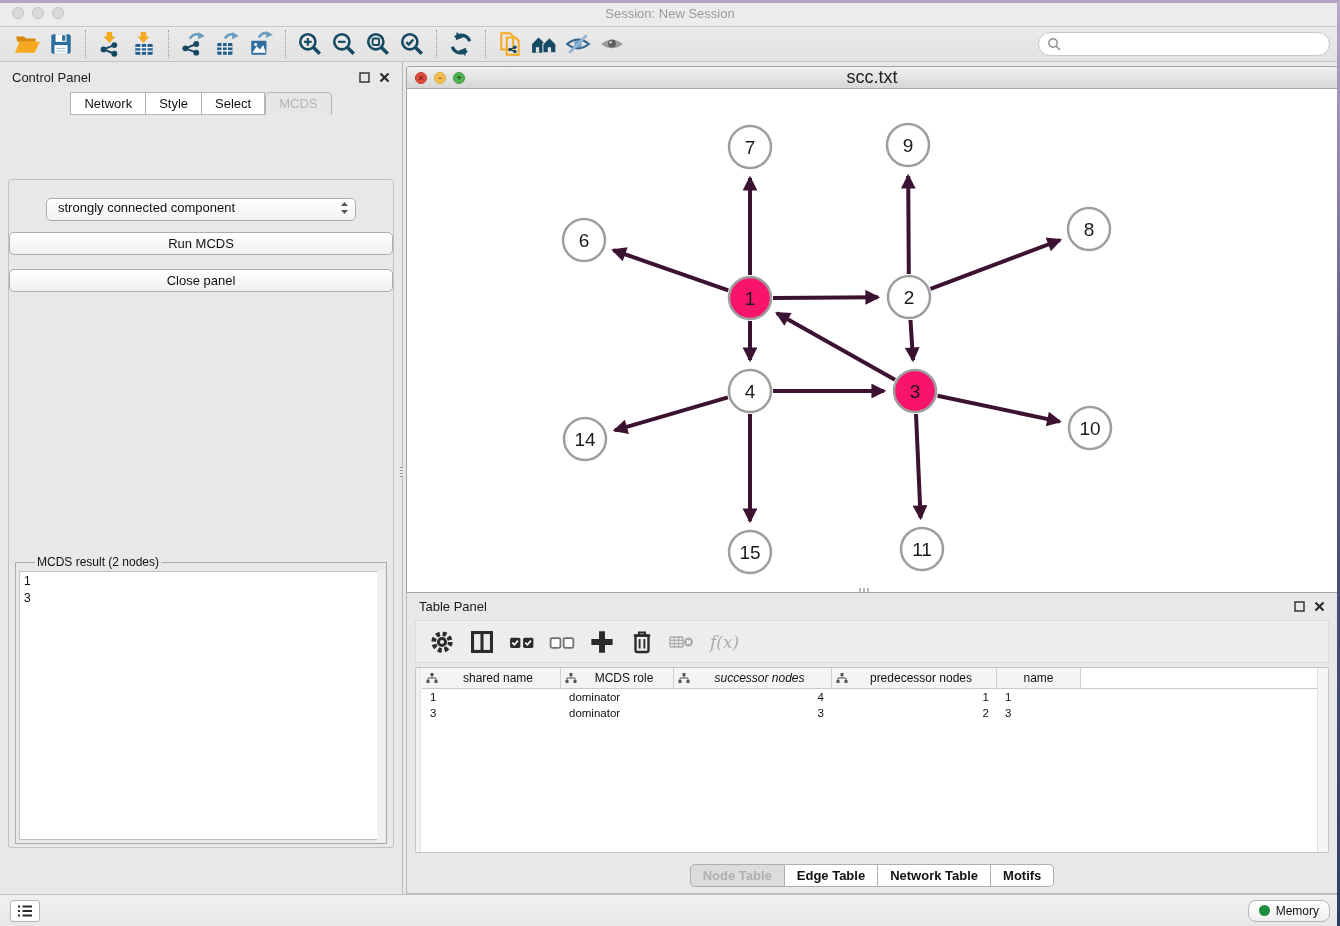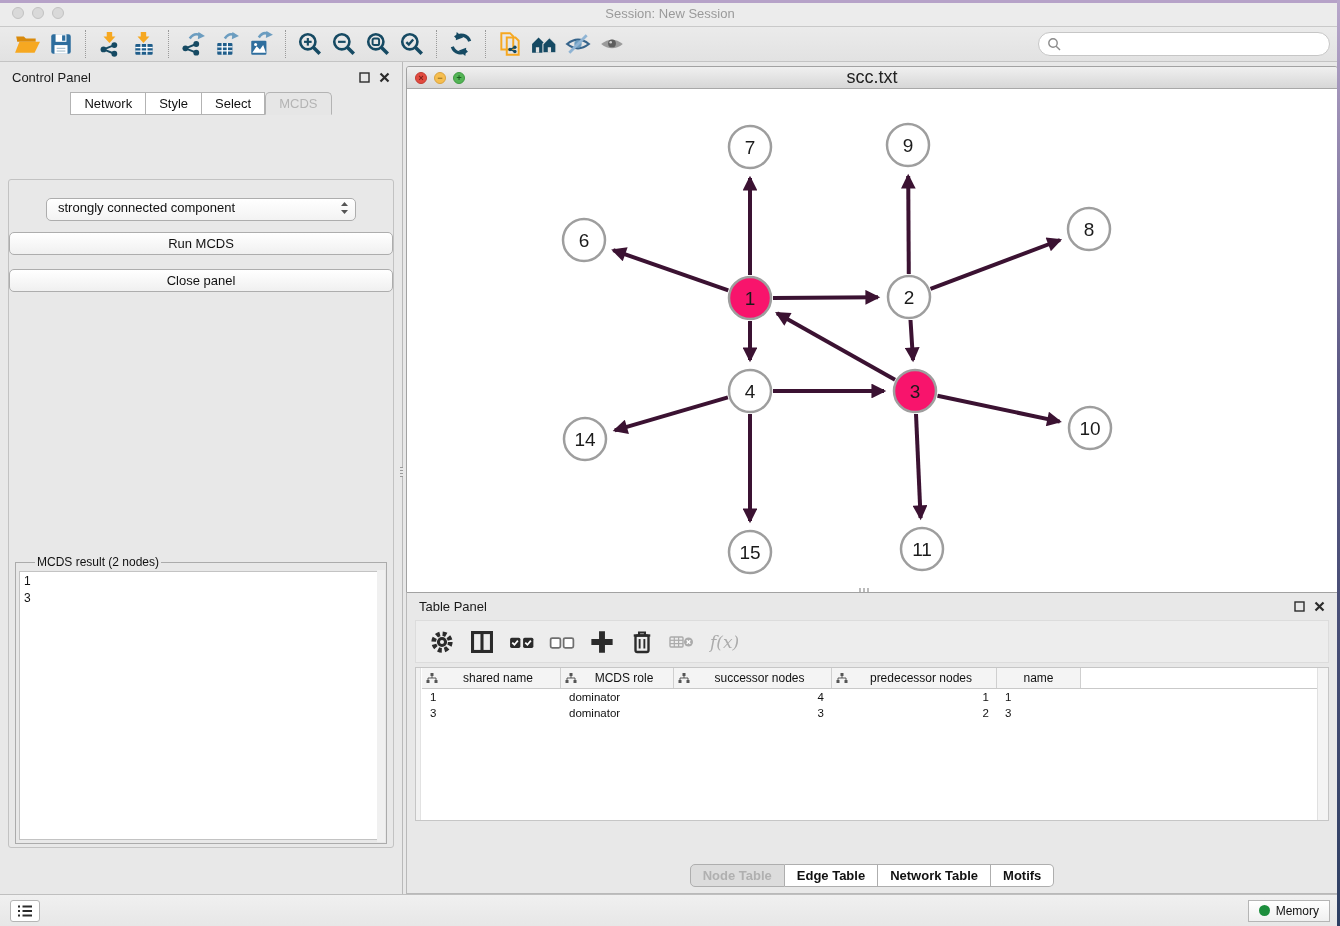--- a/index.html
+++ b/index.html
@@ -79,42 +79,42 @@
     background:repeating-linear-gradient(90deg,#bbb 0 2px,#fff 2px 4px); }
 
   
   .table-panel { height:301px; position:relative; background:#e8e8e8; border:1px solid #b9b9b9; border-top:none; }
   .tp-header { height:26px; display:flex; align-items:center; padding:0 12px; }
   .tp-title { font-size:13px; color:#1a1a1a; }
   .tp-toolbar { margin:1px 8px 0 8px; height:43px; background:#ededed; border:1px solid #dcdcdc;
     display:flex; align-items:center; padding:0 8px; gap:4px; }
   .tp-toolbar .tbtn { width:36px; height:34px; }
   .fx-label { font-family:"DejaVu Serif","Liberation Serif",serif; font-style:italic; font-size:17px; color:#ababab; padding:0 6px; }
-  .tbl-viewport { position:relative; margin:4px 8px 0 8px; height:154px; background:#fff; border:1px solid #c6c6c6; overflow:hidden; }
+  .tbl-viewport { position:relative; margin:4px 8px 0 8px; height:186px; background:#fff; border:1px solid #c6c6c6; overflow:hidden; }
   .tbl-leftlane { position:absolute; left:0; top:0; bottom:0; width:5px; background:#f1f1f1; border-right:1px solid #e2e2e2; }
   .tbl-scroll { position:absolute; right:0; top:0; bottom:0; width:11px; background:#f4f4f4; border-left:1px solid #e0e0e0; }
   .thead { display:flex; margin-left:6px; height:21px; border-bottom:1px solid #c9c9c9; }
   .th { display:flex; align-items:center; background:#f4f4f4; border-right:1px solid #cfcfcf; font-size:12px; color:#111; padding:0 4px; }
   .th .th-label { flex:1; text-align:center; }
   .th svg { margin-right:2px; flex:0 0 auto; }
   .tr { display:flex; margin-left:6px; height:16px; }
   .td { font-size:11.5px; color:#111; line-height:16px; padding:0 8px; overflow:hidden; }
   .ttabs { position:absolute; bottom:6px; left:0; right:0; display:flex; justify-content:center; }
   .ttab { font-size:13px; font-weight:600; padding:3px 12px; background:#fff; border:1px solid #aeaeae; border-left-width:0; color:#111; }
   .ttab:first-child { border-left-width:1px; border-radius:5px 0 0 5px; }
   .ttab:last-child { border-radius:0 5px 5px 0; }
   .ttab.active { background:#dcdcdc; color:#b0b0b0; }
 
   
   .statusbar { height:32px; background:linear-gradient(#f0f0f0,#e7e7e7); border-top:1px solid #bfbfbf;
     display:flex; align-items:center; padding:0 10px; }
   .list-btn { width:30px; height:22px; background:#fff; border:1px solid #b5b5b5; border-radius:3px;
     display:flex; align-items:center; justify-content:center; }
   .memory-btn { margin-left:auto; height:22px; background:linear-gradient(#fff,#f0f0f0); border:1px solid #b5b5b5;
-    border-radius:0; display:flex; align-items:center; gap:6px; padding:0 10px; font-size:12px; color:#111; font-family:inherit; }
+    border-radius:8px; display:flex; align-items:center; gap:6px; padding:0 10px; font-size:12px; color:#111; font-family:inherit; }
   .memory-btn .dot { width:11px; height:11px; border-radius:50%; background:#1d8e3d; }
 </style>
 </head>
 <body>
 
 <div class="app">
   <div class="top-strip"></div>
   <div class="right-edge"></div>
 
   <div class="titlebar">
@@ -502,21 +502,21 @@
                 <svg width="12" height="11" viewBox="0 0 12 11">
                   <g fill="#555">
                     <rect x="4.5" y="0" width="3" height="3"></rect>
                     <rect x="0.5" y="7" width="3" height="3"></rect>
                     <rect x="8.5" y="7" width="3" height="3"></rect>
                   </g>
                   <path d="M6 3v2M6 5H2v2M6 5h4v2" fill="none" stroke="#555" stroke-width="1"></path>
                 </svg>
                 <span class="th-label">MCDS role</span>
               </div>
-              <div class="th" style="width: 158px;">
+              <div class="th" style="width: 158px; font-style: italic;">
                 <svg width="12" height="11" viewBox="0 0 12 11">
                   <g fill="#555">
                     <rect x="4.5" y="0" width="3" height="3"></rect>
                     <rect x="0.5" y="7" width="3" height="3"></rect>
                     <rect x="8.5" y="7" width="3" height="3"></rect>
                   </g>
                   <path d="M6 3v2M6 5H2v2M6 5h4v2" fill="none" stroke="#555" stroke-width="1"></path>
                 </svg>
                 <span class="th-label">successor nodes</span>
               </div>

